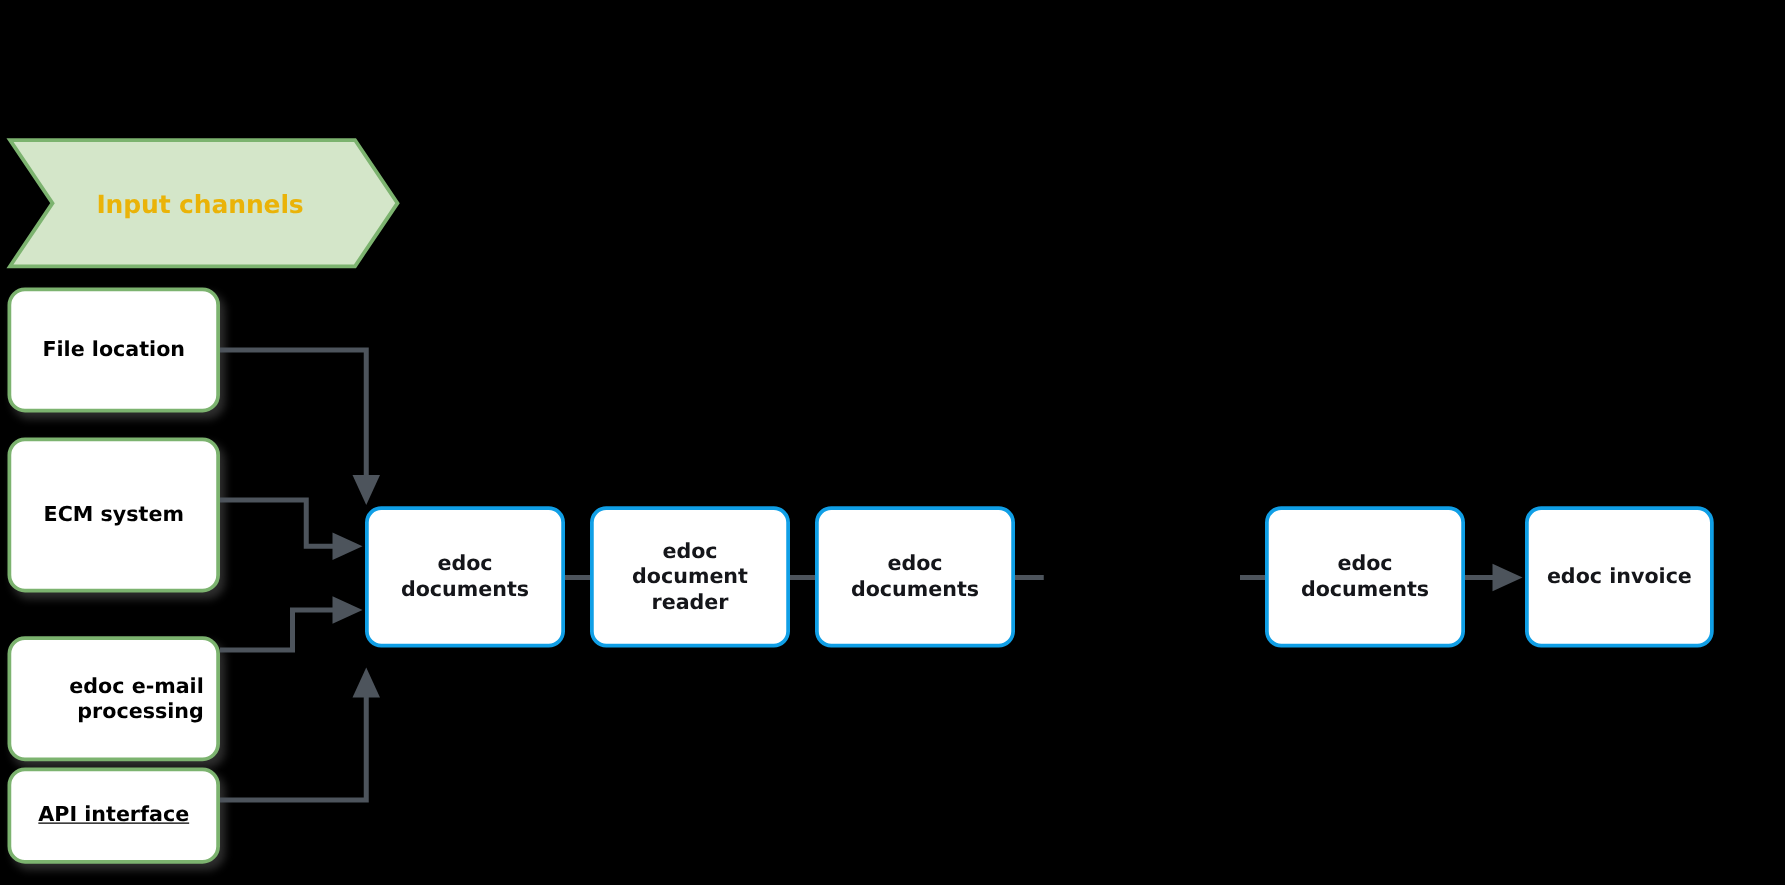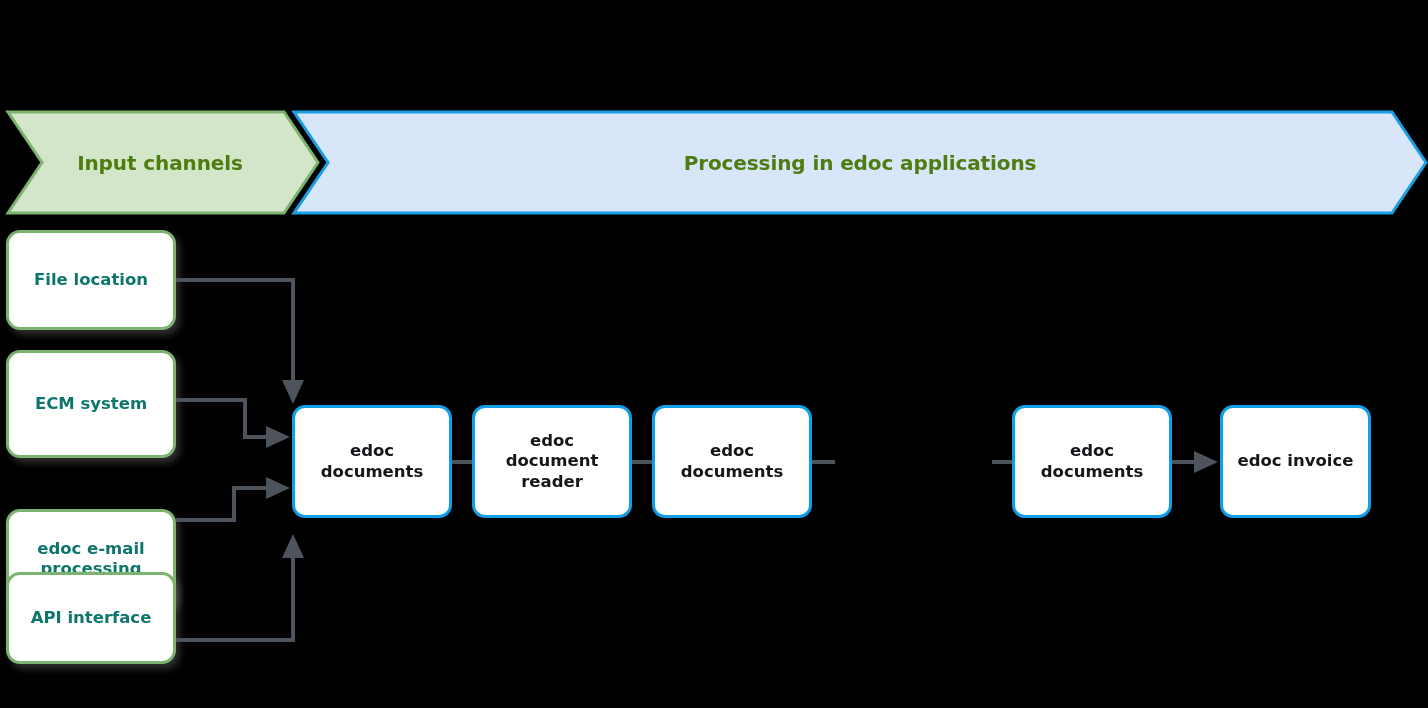--- a/index.html
+++ b/index.html
@@ -30,45 +30,45 @@
     position: absolute;
     top: 0;
     left: 0;
     width: 100%;
     height: 100%;
     display: flex;
     align-items: center;
     justify-content: center;
     font-size: 20px;
     font-weight: 700;
-    color: #4d7c0f;
+    color: #eab308;
     letter-spacing: -0.1px;
     pointer-events: none;
   }
   #band-input  { left: 0px;   width: 320px; }
   #band-input .band-label { justify-content: center; padding-right: 40px; }
   #band-proc   { left: 292px; width: 1136px; }
   #band-proc .band-label { justify-content: center; padding-right: 22px; }
 
   
   .chan {
     position: absolute;
     left: 6px;
     width: 170px;
     box-sizing: border-box;
     background: #ffffff;
     border: 3px solid #7cb36f;
     border-radius: 14px;
     display: flex;
     align-items: center;
     justify-content: center;
-    text-align: center;
+    text-align: right;
     font-size: 16.5px;
     font-weight: 700;
-    color: #0f766e;
+    color: #000000;
     line-height: 1.22;
     padding: 4px 10px;
     box-shadow: 4px 5px 7px rgba(255,255,255,0.18);
   }
 
   
   .proc {
     position: absolute;
     box-sizing: border-box;
     background: #ffffff;
@@ -105,40 +105,34 @@
 
 <div id="canvas">
 
   <div class="band" id="band-input">
     <svg width="320" height="105" viewBox="0 0 320 105">
       <polygon points="8,2 284,2 318,52.5 284,103 8,103 42,52.5" fill="#d4e6c9" stroke="#7cb36f" stroke-width="3" stroke-linejoin="miter"></polygon>
     </svg>
     <div class="band-label">Input channels</div>
   </div>
 
-  <div class="band" id="band-proc">
-    <svg width="1136" height="105" viewBox="0 0 1136 105">
-      <polygon points="2,2 1100,2 1134,52.5 1100,103 2,103 36,52.5" fill="#d7e6f8" stroke="#1a9fe3" stroke-width="3" stroke-linejoin="miter"></polygon>
-    </svg>
-    <div class="band-label">Processing in edoc applications</div>
-  </div>
 
   <div class="chan" id="chan-0" style="top:230px; height:100px;">
     <span>File location</span>
   </div>
 
-  <div class="chan" id="chan-1" style="top:350px; height:108px;">
+  <div class="chan" id="chan-1" style="top:350px; height:124px;">
     <span>ECM system</span>
   </div>
 
   <div class="chan" id="chan-2" style="top:470px; height:100px;margin-top:39px;">
     <span>edoc e-mail processing</span>
   </div>
 
-  <div class="chan" id="chan-3" style="top:572px; height:92px;">
+  <div class="chan" id="chan-3" style="top:614px; height:77px;text-decoration:underline;">
     <span>API interface</span>
   </div>
 
   <svg id="wires" viewBox="0 0 1428 708">
 
     <g>
       <path d="M176,280 L293,280 L293,388"></path>
       <polygon class="head" points="293,404 282,380 304,380"></polygon>
     </g>
 

